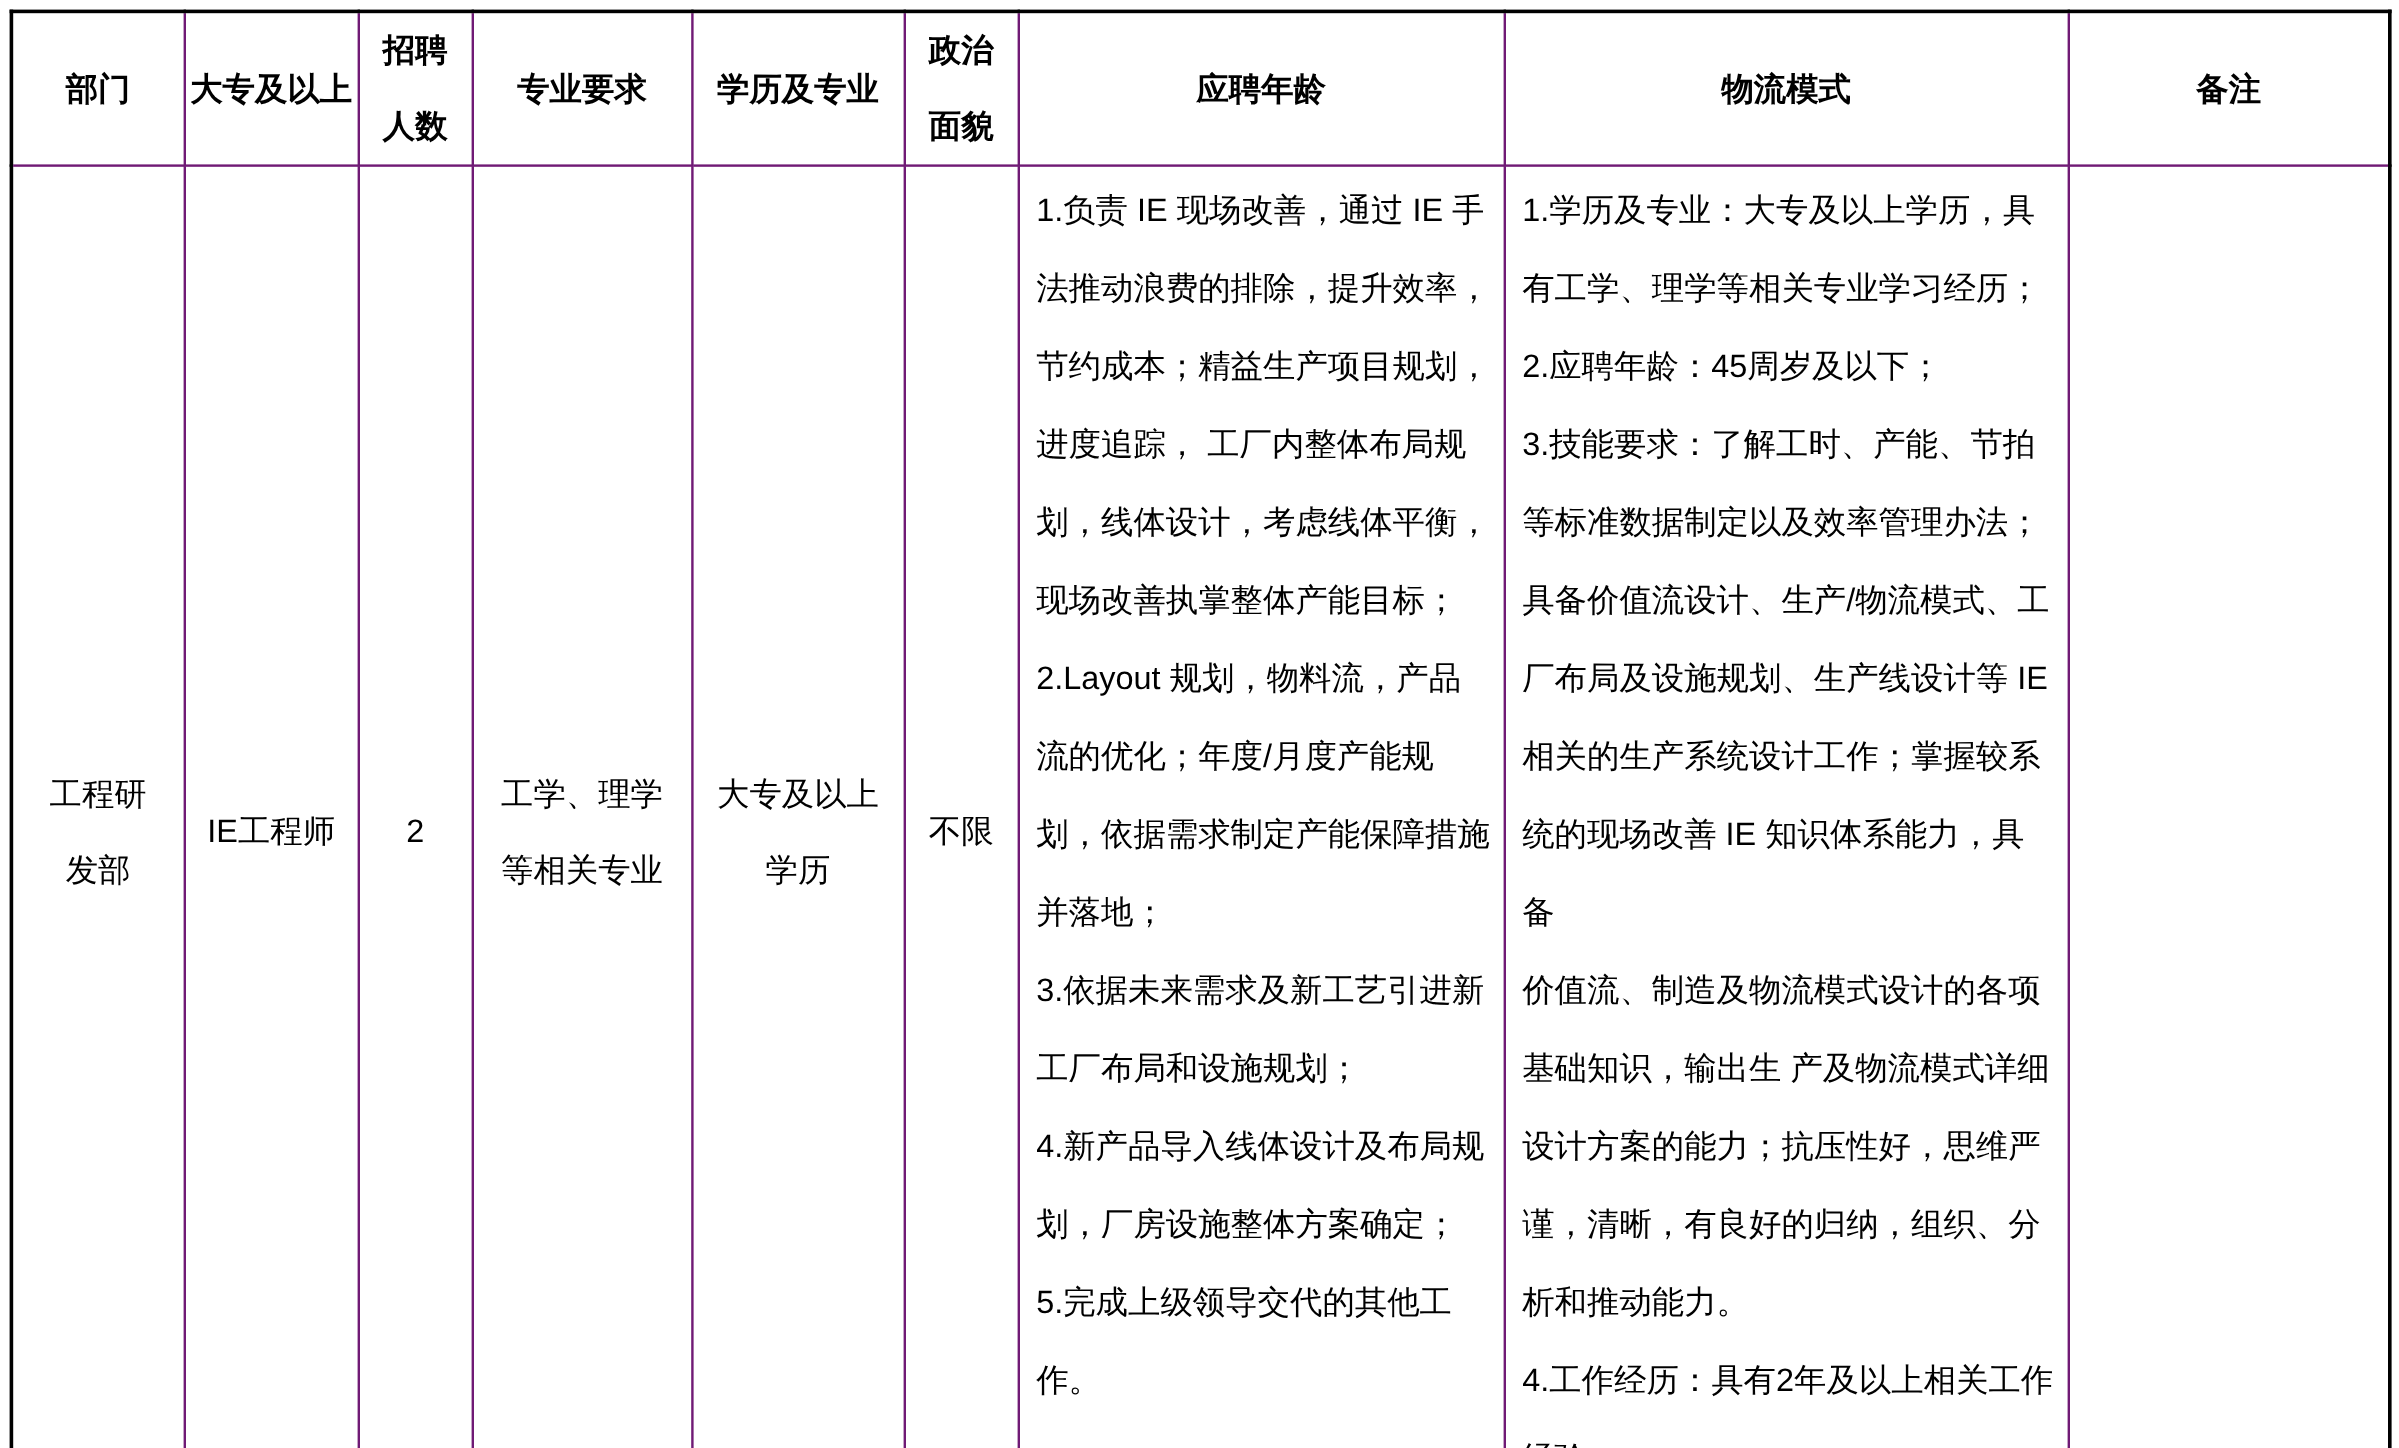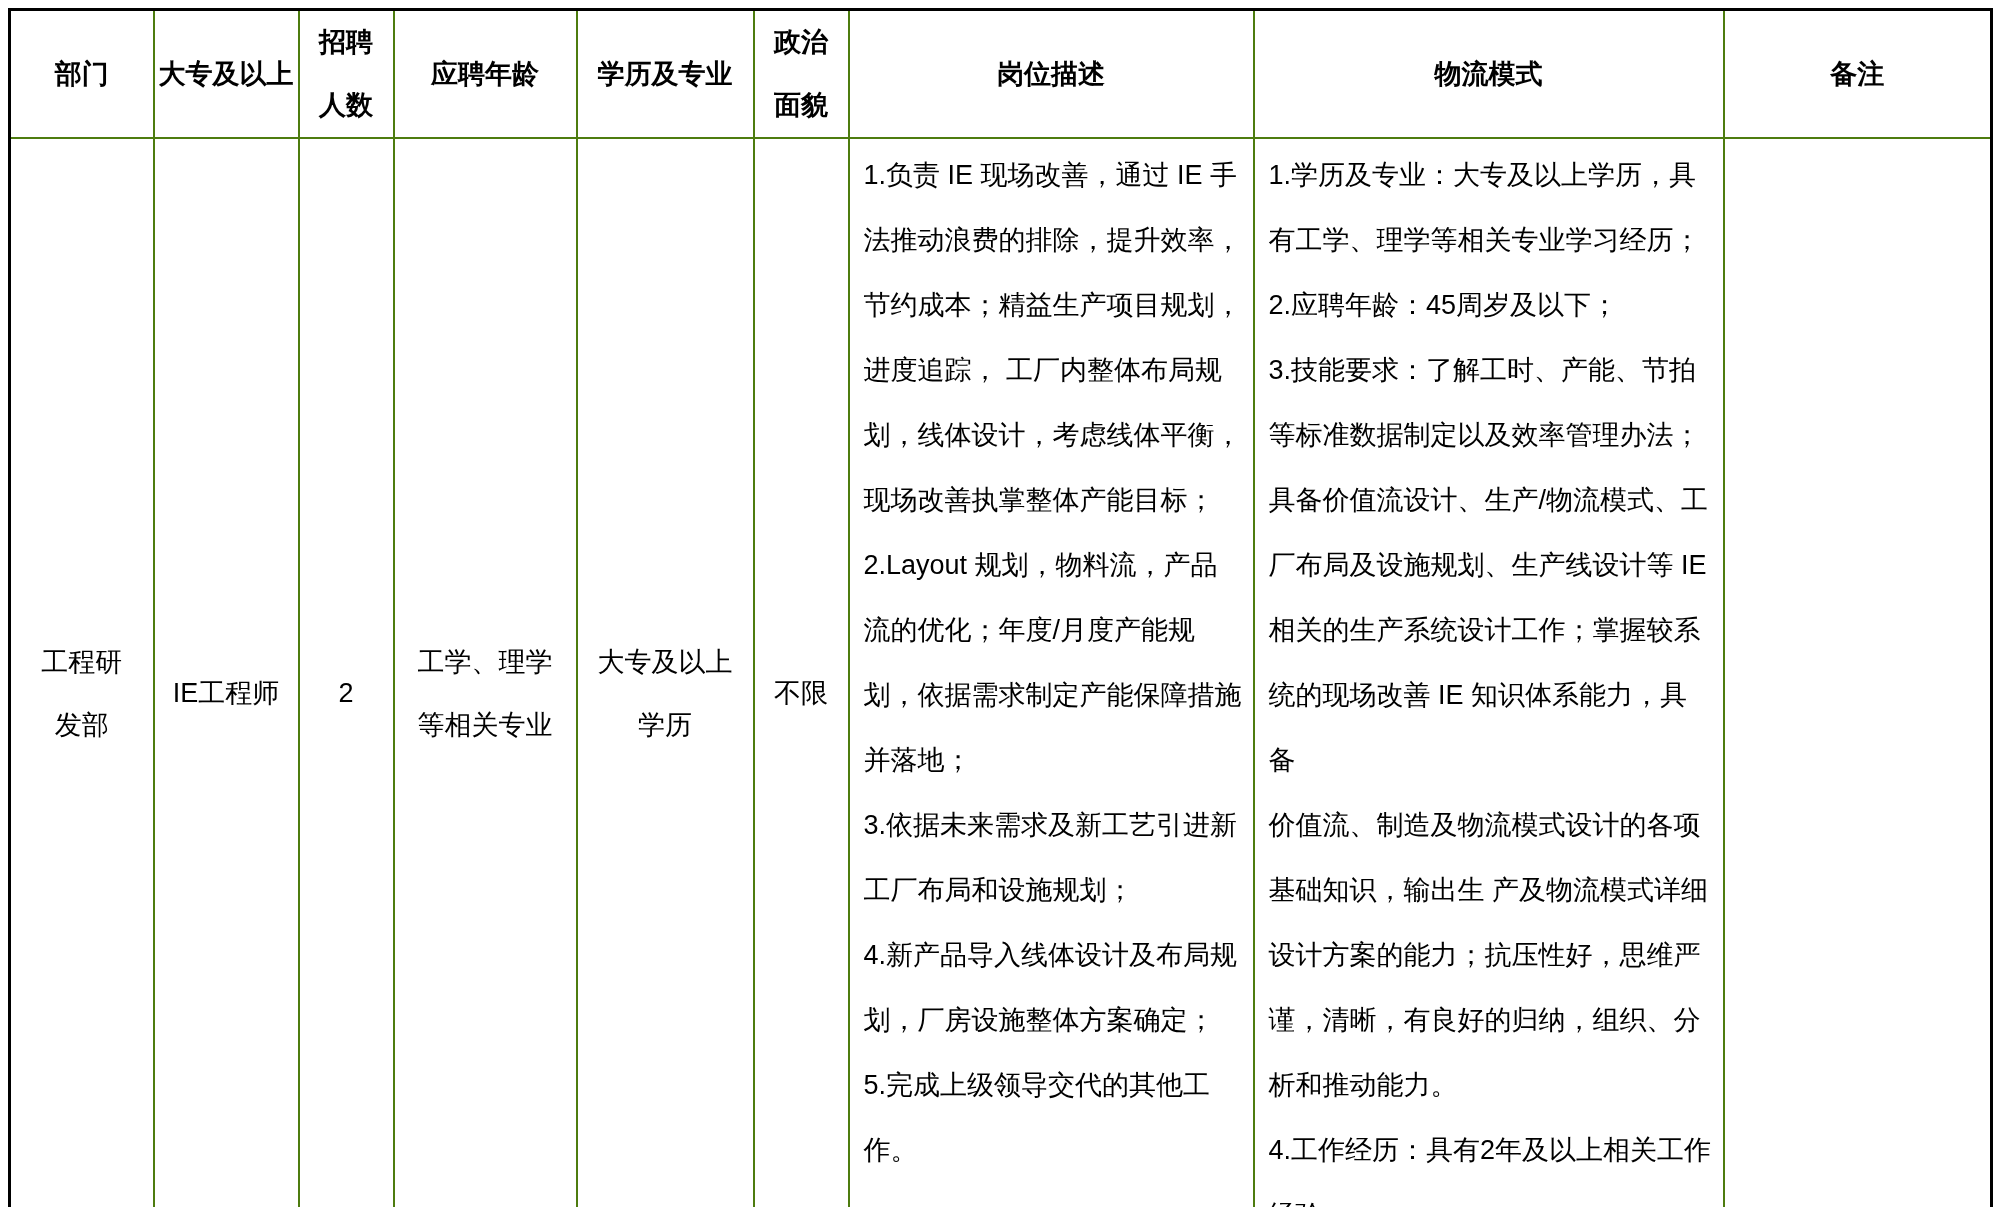--- a/index.html
+++ b/index.html
@@ -19,21 +19,21 @@
     background: #ffffff;
   }
   table.recruit {
     border-collapse: collapse;
     table-layout: fixed;
     width: 1982px;
     height: 1189px;
     background: #ffffff;
   }
   table.recruit th, table.recruit td {
-    border: 2px solid #4d7c0f;
+    border: 2px solid #701a75;
     box-sizing: border-box;
     overflow: hidden;
   }
   table.recruit {
     border: 3px solid #000000;
   }
   tr.header-row {
     height: 128px;
   }
   tr.body-row {
@@ -82,25 +82,25 @@
       <col style="width:405px">
       <col style="width:470px">
       <col style="width:268px">
     </colgroup>
     <tbody>
         <tr class="header-row">
       <th class="hcell">部门</th>
       <th class="hcell">大专及以上</th>
       <th class="hcell">招聘
 人数</th>
-      <th class="hcell">应聘年龄</th>
+      <th class="hcell">专业要求</th>
       <th class="hcell">学历及专业</th>
       <th class="hcell">政治
 面貌</th>
-      <th class="hcell">岗位描述</th>
+      <th class="hcell">应聘年龄</th>
       <th class="hcell">物流模式</th>
       <th class="hcell">备注</th>
     </tr>
     <tr class="body-row">
       <td class="center-cell">工程研
 发部</td>
       <td class="center-cell">IE工程师</td>
       <td class="center-cell">2</td>
       <td class="center-cell">工学、理学
 等相关专业</td>

